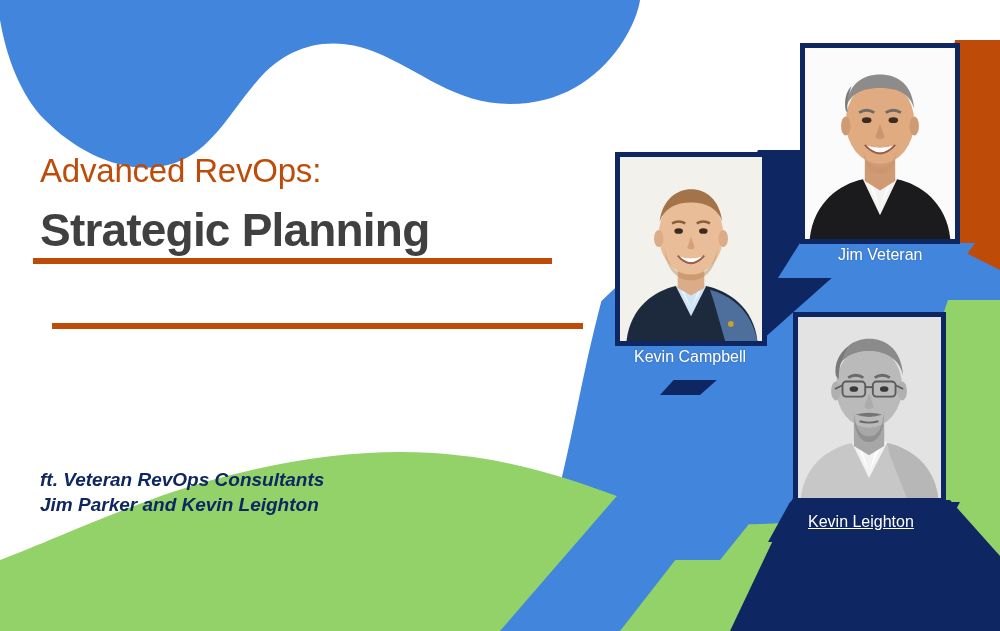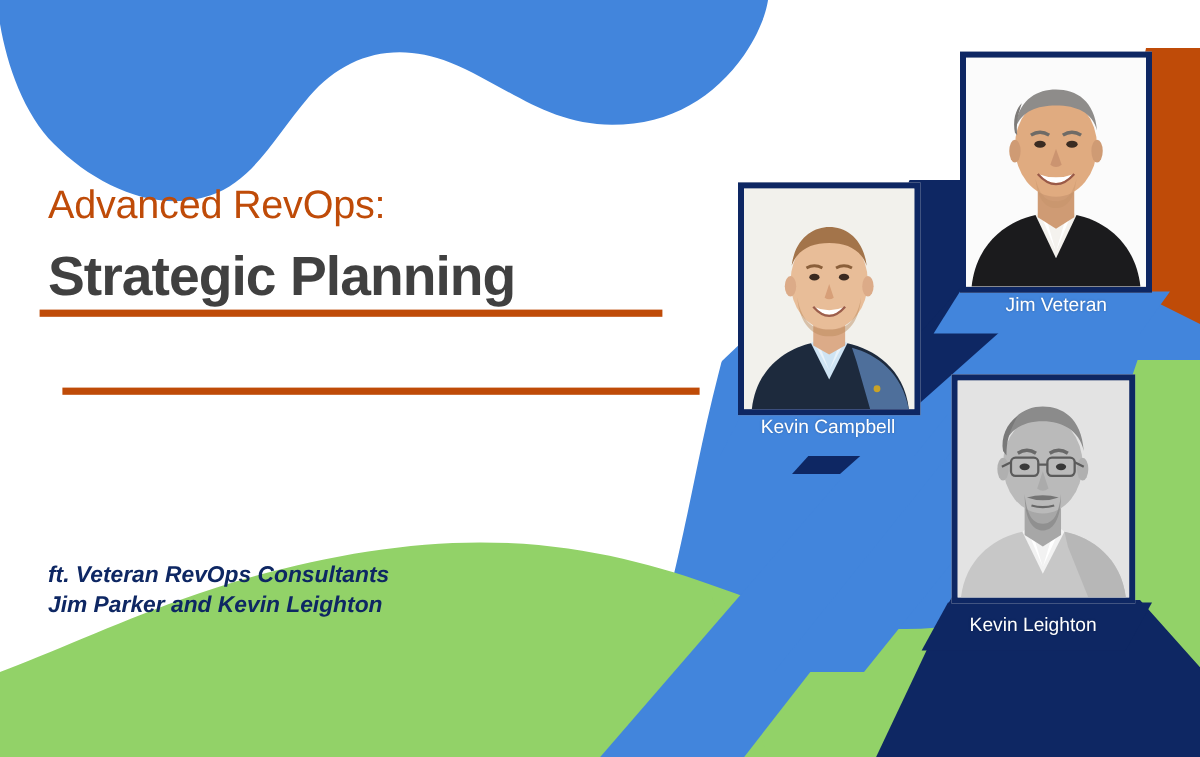--- a/index.html
+++ b/index.html
@@ -125,21 +125,21 @@
     color: #ffffff;
     white-space: nowrap;
     text-shadow: 0 0 2px rgba(0,0,0,.25);
   }
   
   #portrait-jack   { left: 615px; top: 152px; width: 152px; height: 194px; }
   #caption-jack    { left: 634px; top: 348px; }
   #portrait-jim    { left: 800px; top: 43px;  width: 160px; height: 201px; }
   #caption-jim     { left: 838px; top: 246px; }
   #portrait-kevin  { left: 793px; top: 312px; width: 153px; height: 191px; }
-  #caption-kevin   { left: 808px; top: 513px; }
+  #caption-kevin   { left: 808px; top: 513px; text-decoration: underline; }
 </style>
 </head>
 <body>
 
 <div id="stage">
 
   <svg id="bg-art" viewBox="0 0 1000 631" preserveAspectRatio="none" xmlns="http://www.w3.org/2000/svg">
 
     <rect x="0" y="0" width="1000" height="631" fill="#FFFFFF"></rect>
 

